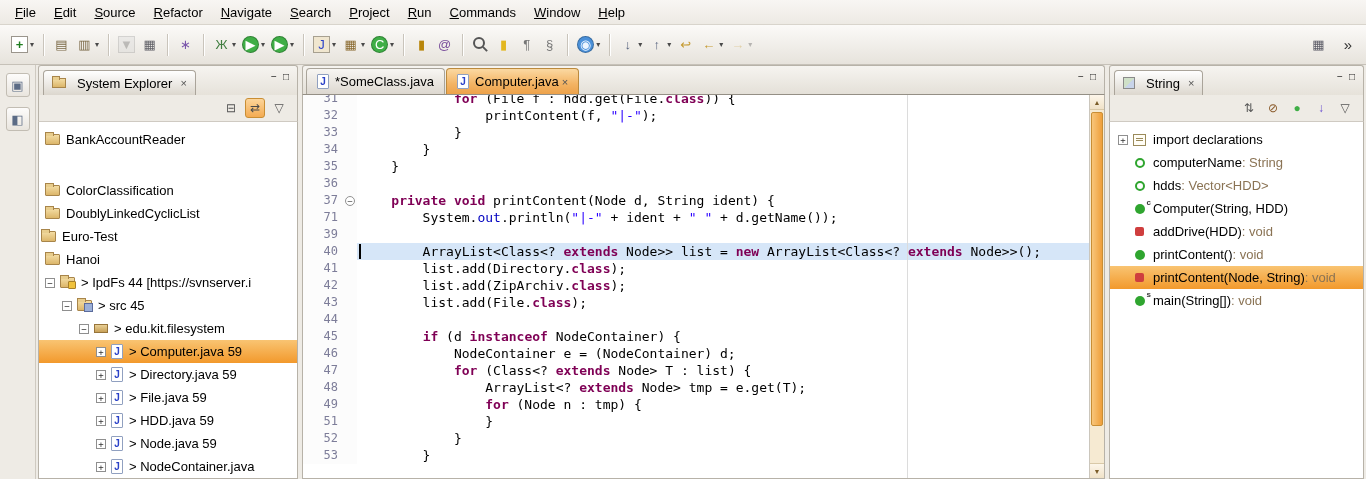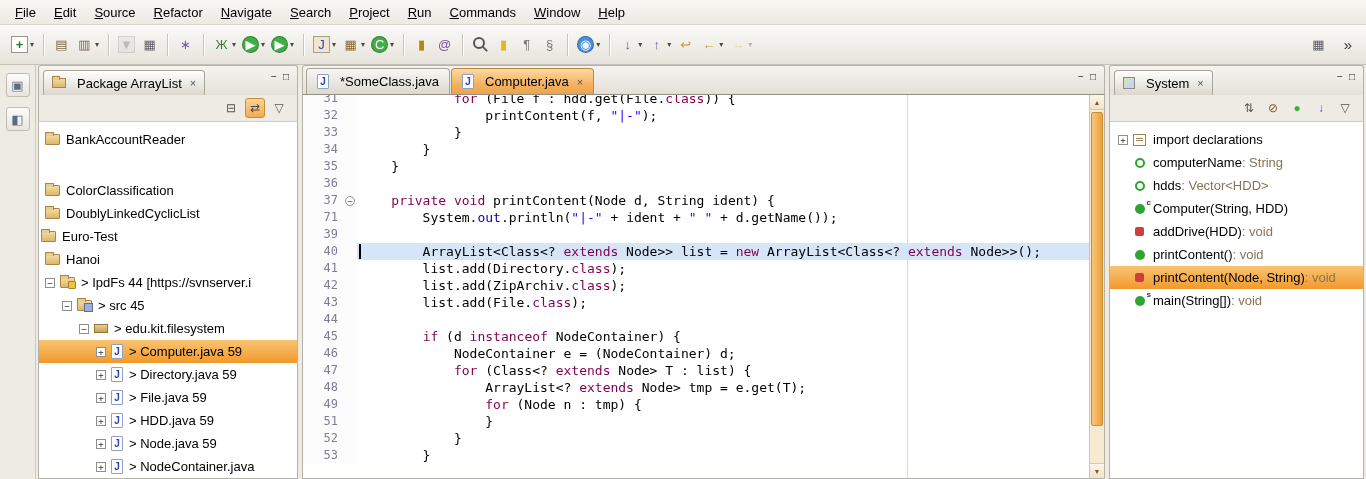--- a/index.html
+++ b/index.html
@@ -84,41 +84,41 @@
        display:flex; align-items:center; justify-content:center;
        font:bold 10px "Liberation Sans",sans-serif; color:#2a41c8; }
   .ti-java-file::after { content:"J"; }
 
   
   .editor-region { flex:1; display:flex; flex-direction:column; min-width:0; padding:0 2px; }
   .editor-tabbar { height:30px; flex:none; display:flex; align-items:flex-end;
                    background:linear-gradient(#f6f4f0,#e4e0d8); border:1px solid #b7b2a8; border-bottom:1px solid #948f85;
                    border-radius:3px 3px 0 0; padding:3px 5px 0 3px; }
   .etabs { display:flex; align-items:flex-end; height:100%; }
-  .etab { height:26px; display:flex; align-items:center; gap:5px; padding:0 10px; margin-right:1px;
+  .etab { height:26px; display:flex; align-items:center; padding:0 10px; margin-right:1px;
           border:1px solid #a9a49a; border-bottom:none; border-radius:4px 4px 0 0;
           background:linear-gradient(#f8f6f3,#ddd8d0); white-space:nowrap; }
   .etab.active { background:linear-gradient(#fbd9a2 0%, #f3b363 60%, #eda24a 100%); border-color:#bb8a3e; }
   .editor-body { flex:1; position:relative; display:flex; background:#fff;
                  border:1px solid #b7b2a8; border-top:none; overflow:hidden; }
   .code-col { flex:1; overflow:hidden; position:relative;
               font-family:"DejaVu Sans Mono",monospace; font-size:13px; line-height:17px; }
   .print-margin { position:absolute; left:604px; top:0; bottom:0; width:1px; background:#dcdcdc; z-index:2; }
   .code-line { display:flex; height:17px; white-space:pre; }
   .code-line.first { margin-top:-5px; }
   .ann { width:10px; flex:none; background:#fcfcfc; }
   .ln { width:30px; flex:none; text-align:right; padding-right:5px; color:#7d7d99; background:#fcfcfc; font-size:12px; }
   .fold { width:14px; flex:none; background:#fcfcfc; position:relative; }
   .fold-marker { position:absolute; top:4px; left:2px; width:10px; height:10px; border:1px solid #919191;
                  border-radius:50%; background:#fff; color:#555; display:flex; align-items:center; justify-content:center;
                  font-size:9px; }
   .ct { flex:1; padding-left:3px; position:relative; }
   .ct.hl { background:var(--selection_blue,#d6e6f8); }
   .caret { position:absolute; left:2px; top:1px; width:2px; height:15px; background:#000; }
-  .tok-k { color:var(--keyword,#7f0055); font-weight:normal; }
+  .tok-k { color:var(--keyword,#7f0055); font-weight:bold; }
   .tok-s { color:var(--string,#2a00ff); }
   .tok-f { color:var(--static_field,#0000c0); }
   .tok-p { color:#000; }
 
   .sb { width:15px; flex:none; background:#f6ead2; border-left:1px solid #cbc6bc; position:relative; }
   .sb-btn { height:15px; display:flex; align-items:center; justify-content:center; font-size:7px; color:#7a5c28;
             background:linear-gradient(#fdf6ea,#f0e2c8); border-bottom:1px solid #d9c9a8; }
   .sb-btn.bottom { position:absolute; bottom:0; left:0; right:0; border-top:1px solid #d9c9a8; border-bottom:none; }
   .sb-thumb { position:absolute; left:1px; right:1px; top:17px; height:82%;
               background:linear-gradient(90deg,#f8c67b,#ef9f3a); border:1px solid #c98e34; border-radius:2px; }
@@ -277,21 +277,21 @@
         </div>
         <div class="trim-btn">
           <span>◧</span>
         </div>
       </div>
 
     <div class="panel explorer">
       <div class="view-tabbar">
         <div class="view-tab">
           <span class="ti vicon-explorer"></span>
-          <span>Package ArrayList</span>
+          <span>System Explorer</span>
           <span class="tab-close">×</span>
         </div>
         <div class="tab-fill"></div>
         <span class="mm">−</span>
         <span class="mm">□</span>
       </div>
       <div class="view-toolbar">
           <div class="vt-btn" style="color: rgb(85, 85, 85);">⊟</div>
           <div class="vt-btn pressed" style="color: rgb(74, 74, 74);">⇄</div>
           <div class="vt-btn" style="color: rgb(85, 85, 85);">▽</div>
@@ -418,21 +418,21 @@
           <div class="sb-thumb"></div>
           <div class="sb-btn bottom">▼</div>
         </div>
       </div>
     </div>
 
     <div class="panel members-panel">
       <div class="view-tabbar">
         <div class="view-tab">
           <span class="ti vicon-members"></span>
-          <span>System</span>
+          <span>String</span>
           <span class="tab-close">×</span>
         </div>
         <div class="tab-fill"></div>
         <span class="mm">−</span>
         <span class="mm">□</span>
       </div>
       <div class="view-toolbar">
           <div class="vt-btn" style="color: rgb(85, 85, 85);">⇅</div>
           <div class="vt-btn" style="color: rgb(138, 90, 42);">⊘</div>
           <div class="vt-btn" style="color: rgb(63, 174, 70);">●</div>

